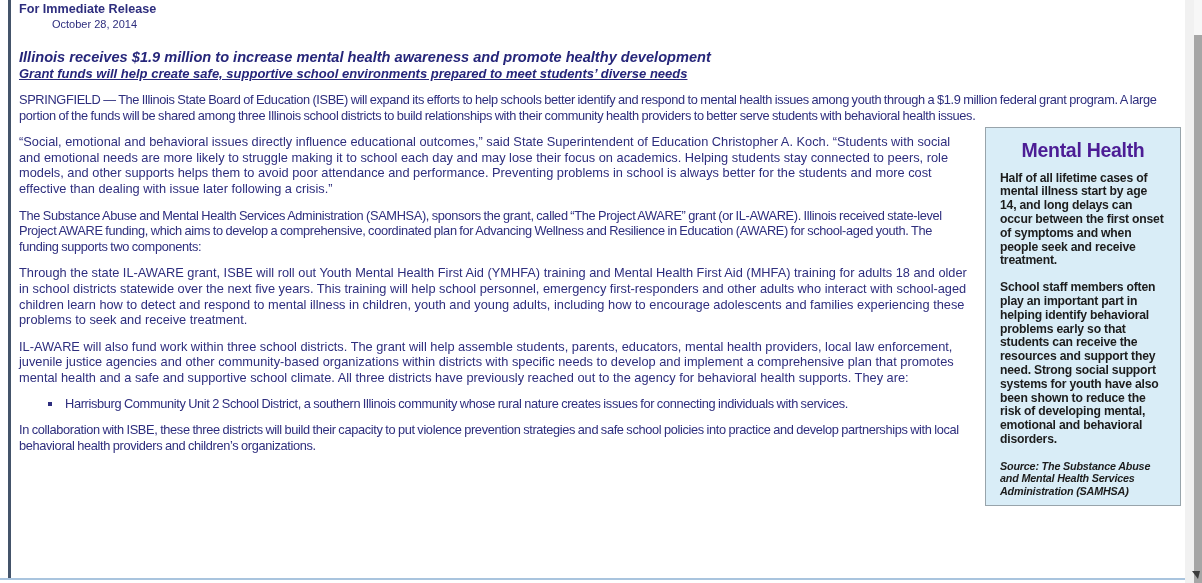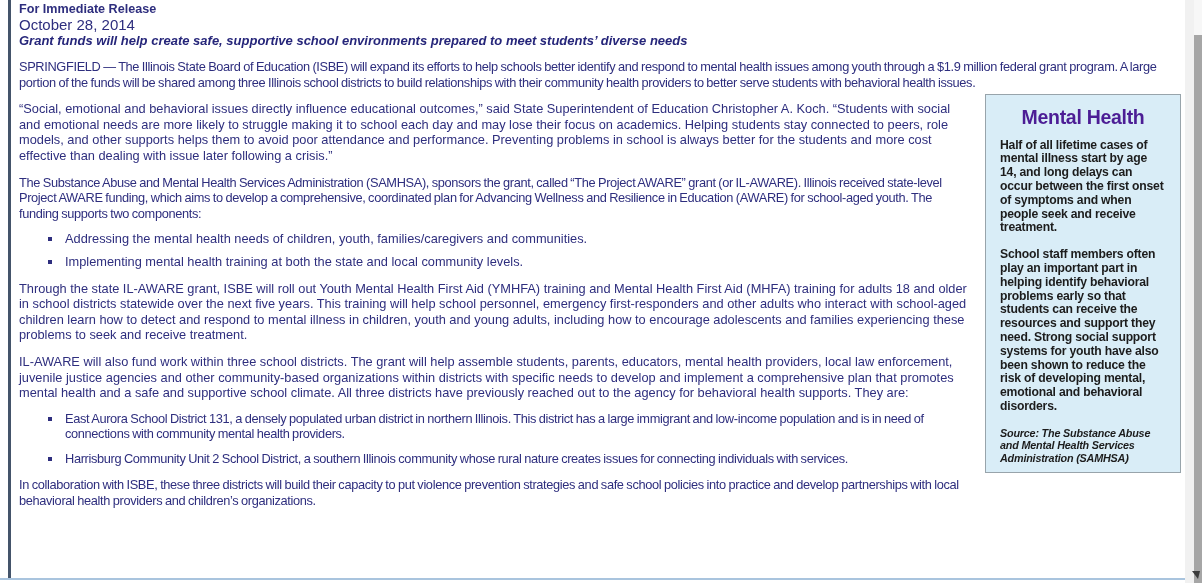--- a/index.html
+++ b/index.html
@@ -8,26 +8,26 @@
     font-family:"Liberation Sans", sans-serif;
   }
   .left-rule{position:absolute;left:8px;top:0;width:3px;height:579px;background:#44546a;}
   .bottom-rule{position:absolute;left:0;bottom:3px;width:1188px;height:2px;background:#a9c4de;}
 
   .content{
     position:absolute;left:19px;top:2px;width:1162px;bottom:12px;
     color:#2e2e7e;font-size:12.8px;line-height:15.6px;
   }
   .release-label{font-weight:bold;font-size:12.6px;line-height:15px;}
-  .release-date{font-size:15px;line-height:15px;}
+  .release-date{font-size:11px;line-height:15px;margin-left:33px;}
   .headline{
     margin:17px 0 0 0;font-size:14.6px;line-height:16px;font-weight:bold;font-style:italic;color:#26267a;
   }
   .subheadline{
-    margin:1px 0 0 0;font-size:13px;line-height:15px;font-weight:bold;font-style:italic;color:#26267a;
+    margin:1px 0 0 0;font-size:13px;line-height:15px;font-weight:bold;font-style:italic;color:#26267a;text-decoration:underline;
   }
   .para{margin:11px 0 0 0;}
   .condensed{letter-spacing:-0.35px;word-spacing:-0.5px;}
   .dateline{font-weight:normal;}
 
   ul.bullets{margin:10px 0 0 0;padding:0 0 0 46px;list-style:none;}
   ul.bullets li{position:relative;margin:0 0 7px 0;}
   ul.bullets li::before{
     content:"";position:absolute;left:-17px;top:6px;width:4px;height:4px;background:#2e2e7e;
   }
@@ -59,49 +59,45 @@
 </head>
 <body>
 
 <div class="page">
   <div class="left-rule"></div>
 
   <div class="content">
     <div class="release-label">For Immediate Release</div>
     <div class="release-date">October 28, 2014</div>
 
+    <h1 class="headline">Illinois receives $1.9 million to increase mental health awareness and promote healthy development</h1>
     <h2 class="subheadline">Grant funds will help create safe, supportive school environments prepared to meet students’ diverse needs</h2>
 
     <p class="para condensed"><span class="dateline">SPRINGFIELD —</span>
       <span>The Illinois State Board of Education (ISBE) will expand its efforts to help schools better identify and respond to mental health issues among youth through a $1.9 million federal grant program. A large portion of the funds will be shared among three Illinois school districts to build relationships with their community health providers to better serve students with behavioral health issues.</span></p>
 
     <aside class="sidebar">
       <div class="sidebar-title">
         <span>Mental Health</span><br>
       </div>
       <p class="sidebar-para">Half of all lifetime cases of mental illness start by age 14, and long delays can occur between the first onset of symptoms and when people seek and receive treatment.</p>
       <p class="sidebar-para">School staff members often play an important part in helping identify behavioral problems early so that students can receive the resources and support they need. Strong social support systems for youth have also been shown to reduce the risk of developing mental, emotional and behavioral disorders.</p>
       <p class="sidebar-source">Source: The Substance Abuse and Mental Health Services Administration (SAMHSA)</p>
     </aside>
 
     <p class="para">“Social, emotional and behavioral issues directly influence educational outcomes,” said State Superintendent of Education Christopher A. Koch. “Students with social and emotional needs are more likely to struggle making it to school each day and may lose their focus on academics. Helping students stay connected to peers, role models, and other supports helps them to avoid poor attendance and performance.  Preventing problems in school is always better for the students and more cost effective than dealing with issue later following a crisis.”</p>
 
     <p class="para condensed">The Substance Abuse and Mental Health Services Administration (SAMHSA), sponsors the grant, called “The Project AWARE” grant (or IL-AWARE). Illinois received state-level Project AWARE funding, which aims to develop a comprehensive, coordinated plan for Advancing Wellness and Resilience in Education (AWARE) for school-aged youth. The funding supports two components:</p>
 
-    <ul class="bullets">
-      <li>Addressing the mental health needs of children, youth, families/caregivers and communities.</li>
-      <li>Implementing mental health training at both the state and local community levels.</li>
-    </ul>
 
     <p class="para">Through the state IL-AWARE grant, ISBE will roll out Youth Mental Health First Aid (YMHFA) training and Mental Health First Aid (MHFA) training for adults 18 and older in school districts statewide over the next five years.  This training will help school personnel, emergency first-responders and other adults who interact with school-aged children learn how to detect and respond to mental illness in children, youth and young adults, including how to encourage adolescents and families experiencing these problems to seek and receive treatment.</p>
 
     <p class="para">IL-AWARE will also fund work within three school districts. The grant will help assemble students, parents, educators, mental health providers, local law enforcement, juvenile justice agencies and other community-based organizations within districts with specific needs to develop and implement a comprehensive plan that promotes mental health and a safe and supportive school climate. All three districts have previously reached out to the agency for behavioral health supports. They are:</p>
 
     <ul class="bullets spaced condensed">
-      <li>East Aurora School District 131, a densely populated urban district in northern Illinois. This district has a large immigrant and low-income population and is in need of connections with community mental health providers.</li>
       <li>Harrisburg Community Unit 2 School District, a southern Illinois community whose rural nature creates issues for connecting individuals with services.</li>
     </ul>
 
     <p class="para condensed">In collaboration with ISBE, these three districts will build their capacity to put violence prevention strategies and safe school policies into practice and develop partnerships with local behavioral health providers and children’s organizations.</p>
   </div>
 
   <div class="bottom-rule"></div>
 
   <div class="scroll-track"></div>
   <div class="scroll-corner"></div>

